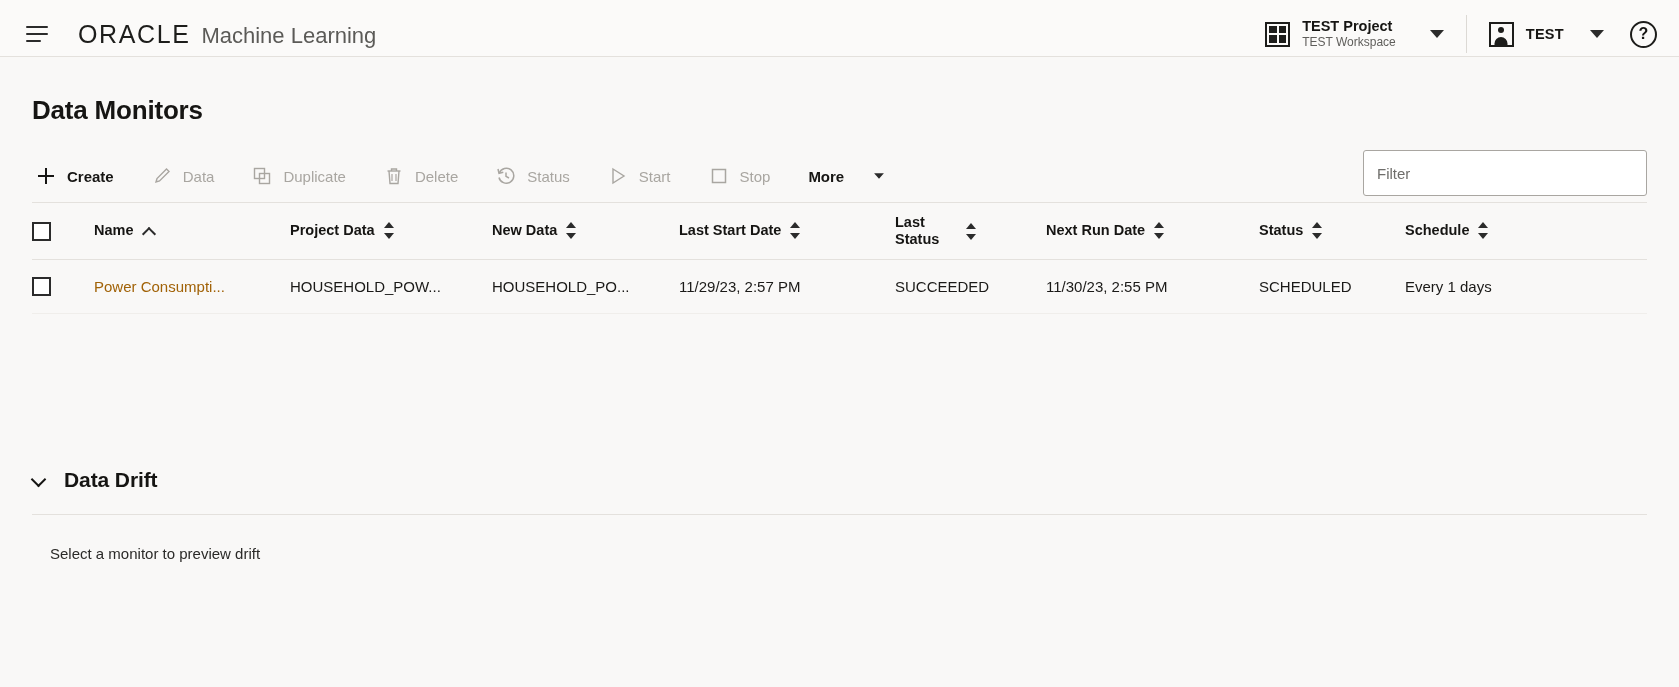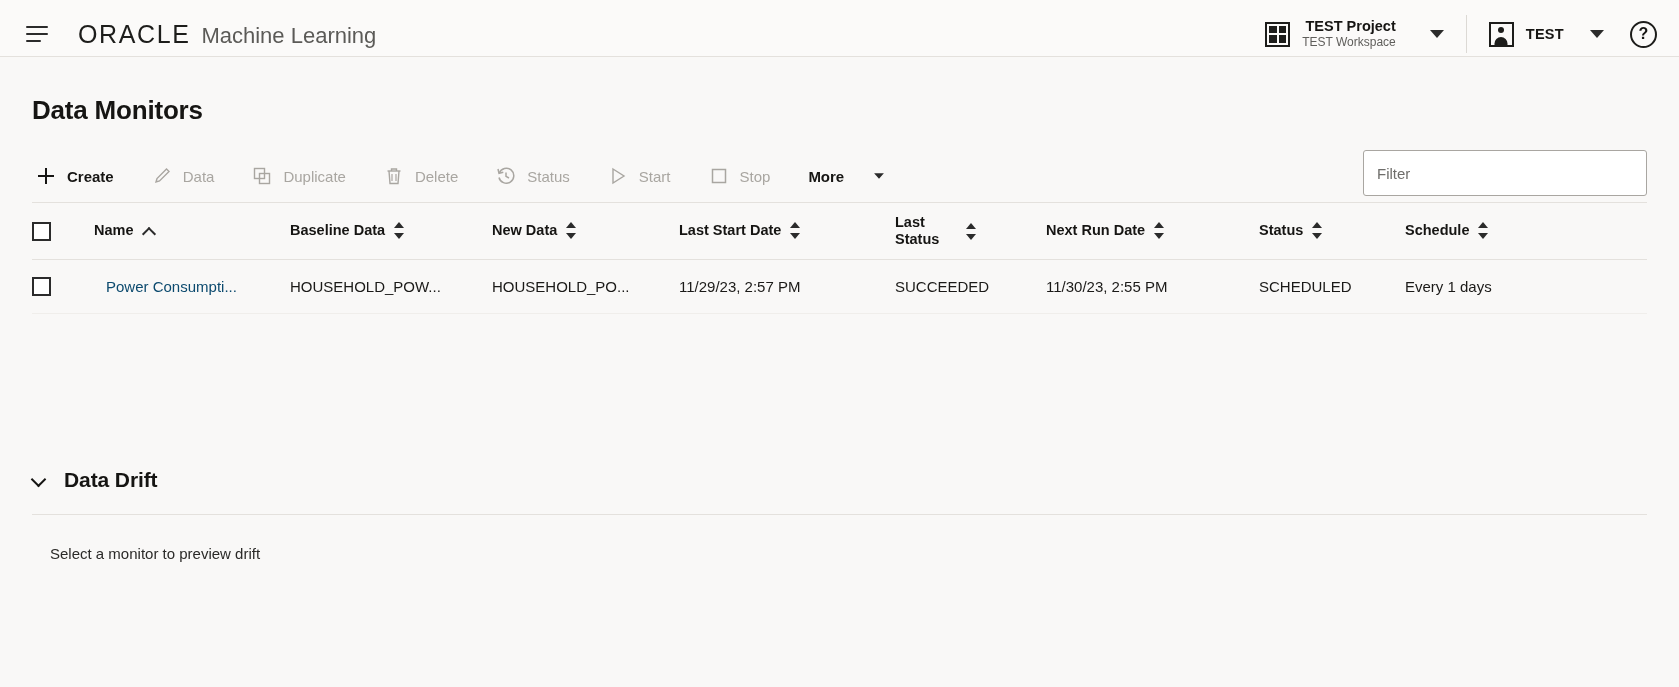--- a/index.html
+++ b/index.html
@@ -14,21 +14,20 @@
   }
 
   
   .topbar {
     height: 57px;
     background: #fbfaf9;
     border-bottom: 1px solid #e4e1dd;
     display: flex;
     align-items: center;
     padding: 12px 22px 0 26px;
-    text-align: right;
   }
   .hamburger {
     width: 26px; height: 26px;
     display: flex; flex-direction: column;
     justify-content: center; gap: 5px;
     cursor: pointer;
     flex: 0 0 auto;
   }
   .hamburger i { display: block; height: 2px; background: #2b2b2b; border-radius: 1px; }
   .hamburger i:nth-child(1) { width: 22px; }
@@ -223,24 +222,23 @@
     height: 54px;
     padding: 0 10px 0 0;
     border-bottom: 1px solid #f0eeeb;
     font-size: 15px;
     color: #1b1a18;
     vertical-align: middle;
     white-space: nowrap;
     overflow: hidden;
   }
   td.name-cell a {
-    color: #0c4a6e;
+    color: #a16207;
     text-decoration: none;
     cursor: pointer;
-    margin-left: 12px;
   }
 
   
   .drift-section { margin-top: 154px; }
   .drift-head {
     display: flex; align-items: center; gap: 16px;
     cursor: pointer;
     padding-bottom: 22px;
   }
   .chev-down {
@@ -398,21 +396,21 @@
           <div class="cb"></div>
         </th>
         <th>
           <div class="th-inner">
             <span class="th-label">Name</span>
             <span class="sort-asc"></span>
           </div>
         </th>
         <th>
           <div class="th-inner">
-            <span class="th-label">Baseline Data</span>
+            <span class="th-label">Project Data</span>
             <span class="sort-both"></span>
           </div>
         </th>
         <th>
           <div class="th-inner">
             <span class="th-label">New Data</span>
             <span class="sort-both"></span>
           </div>
         </th>
         <th>

